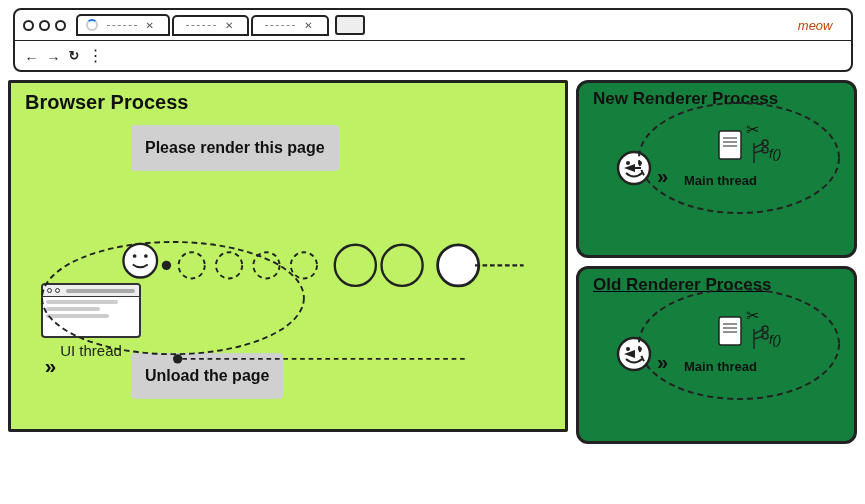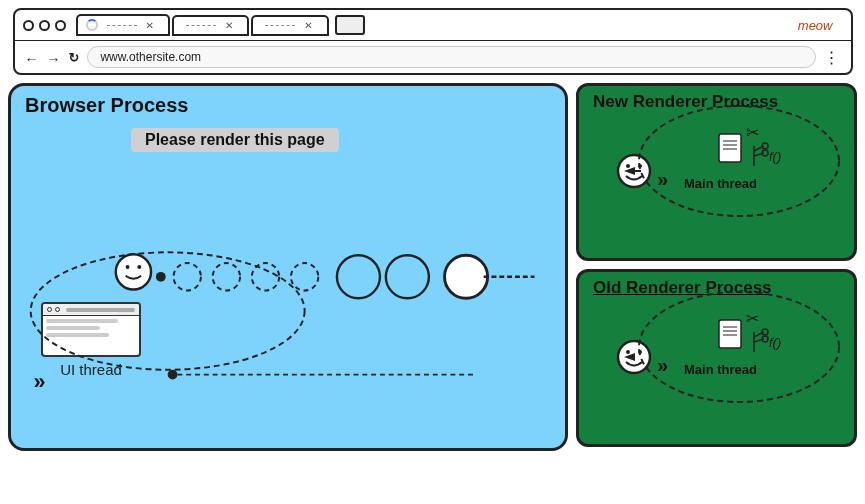--- a/index.html
+++ b/index.html
@@ -102,24 +102,24 @@
       flex-direction: row;
       width: 865px;
       height: 380px;
       position: relative;
     }
 
     
     .browser-process-box {
       flex: 0 0 560px;
       border: 3px solid #222;
-      border-radius: 16px;
-      margin: 8px 0 4px 8px;
-      position: relative;
-      background: #7dd3fc;
+      border-radius: 2px;
+      margin: 8px 0 20px 8px;
+      position: relative;
+      background: #bef264;
       overflow: visible;
     }
     .box-title {
       font-size: 20px;
       font-weight: 900;
       padding: 8px 14px 0;
       color: #111;
     }
     .box-title-small {
       font-size: 17px;
@@ -144,21 +144,21 @@
       position: relative;
       background: #15803d;
       overflow: hidden;
     }
     .renderer-box:last-child { margin-bottom: 0; text-decoration: underline; }
 
     
     .label-box {
       background: #d0d0d0;
       border-radius: 4px;
-      padding: 3px 14px;
+      padding: 14px 14px;
       font-size: 17px;
       font-weight: 600;
       color: #111;
       display: inline-block;
       position: absolute;
     }
 
     
     .svg-overlay {
       position: absolute;
@@ -238,21 +238,20 @@
     </div>
 
     <div style="width:30px; height:20px; border:2px solid #222; border-radius:3px; margin-left:4px; background:#eee;"></div>
 
     <div class="meow-tab">meow</div>
   </div>
   <div class="browser-addressbar">
     <span class="nav-btn">←</span>
     <span class="nav-btn">→</span>
     <span class="nav-btn" style="font-size:13px;">↻</span>
-    <div class="address-input">www.othersite.com</div>
     <span class="menu-dots">⋮</span>
   </div>
 </div>
 
 <div class="diagram-area">
 
   <div class="browser-process-box">
     <div class="box-title">Browser Process</div>
 
     <div class="label-box" style="top: 42px; left: 120px; font-size:16px;">Please render this page</div>
@@ -267,20 +266,21 @@
         </div>
         <div class="mini-browser-content">
           <div class="mini-line" style="width:80%;"></div>
           <div class="mini-line" style="width:60%;"></div>
           <div class="mini-line" style="width:70%;"></div>
         </div>
       </div>
       <div class="ui-thread-label">UI thread</div>
     </div>
 
+    <div class="label-box" style="bottom: 30px; left: 120px; font-size:16px;">Unload the page</div>
 
     <svg class="svg-overlay" viewBox="0 0 556 370">
 
       <circle cx="120" cy="190" r="18" fill="white" stroke="#222" stroke-width="2.5"></circle>
 
       <circle cx="114" cy="185" r="2" fill="#222"></circle>
       <circle cx="126" cy="185" r="2" fill="#222"></circle>
 
       <path d="M 112 194 Q 120 200 128 194" fill="none" stroke="#222" stroke-width="2"></path>
 

